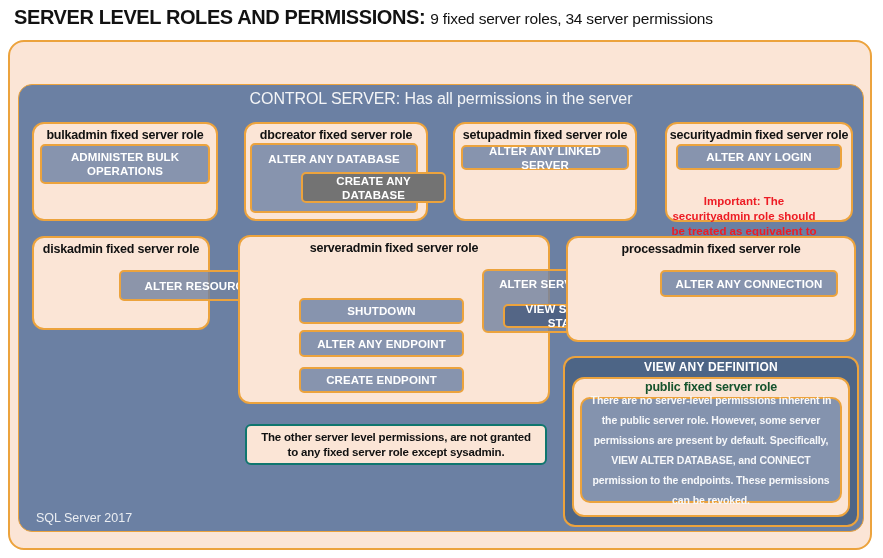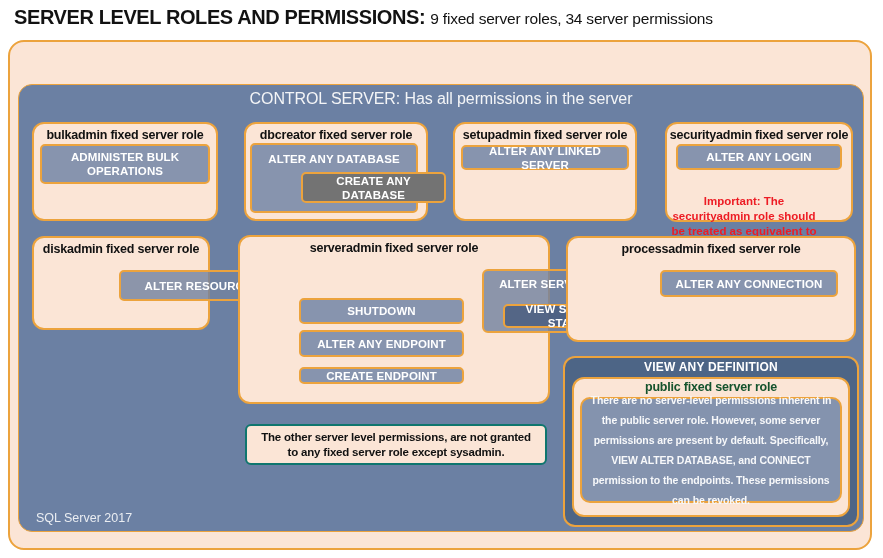--- a/index.html
+++ b/index.html
@@ -66,21 +66,21 @@
   #dbcreator-inner-btn  { left:261px; top:172px; width:145px; height:31px; background:#737373;margin-left:40px; }
   #setupadmin-btn       { left:461px; top:145px; width:168px; height:25px; }
   #securityadmin-btn    { left:676px; top:144px; width:166px; height:26px; }
   #securityadmin-warning{ left:668px; top:194px; width:152px; text-align:center;
                           color:#ED1C24; font-weight:700; font-size:11.5px; line-height:15px; }
   #alter-resources-btn  { left:119px; top:270px; width:166px; height:31px;
                           background:rgba(115,130,160,0.82); }
   #alter-settings-btn   { left:299px; top:270px; width:165px; height:25px; }
   #shutdown-btn         { left:299px; top:298px; width:165px; height:26px; }
   #alter-any-endpoint-btn{ left:299px; top:330px; width:165px; height:27px; }
-  #create-endpoint-btn  { left:299px; top:367px; width:165px; height:17px;text-align:right; }
+  #create-endpoint-btn  { left:299px; top:367px; width:165px; height:26px;text-align:right; }
   #alter-server-state-box{
     left:482px; top:269px; width:163px; height:64px;
     background:rgba(115,130,160,0.82); border:2px solid #ECA33D; border-radius:6px;
   }
   #alter-server-state-label{
     left:482px; top:278px; width:163px; text-align:center;
     color:#FFFFFF; font-weight:700; font-size:11.5px; letter-spacing:0.1px;
   }
   #view-server-state-btn{ left:503px; top:304px; width:126px; height:24px;
                           background:rgba(70,90,125,0.8); }

